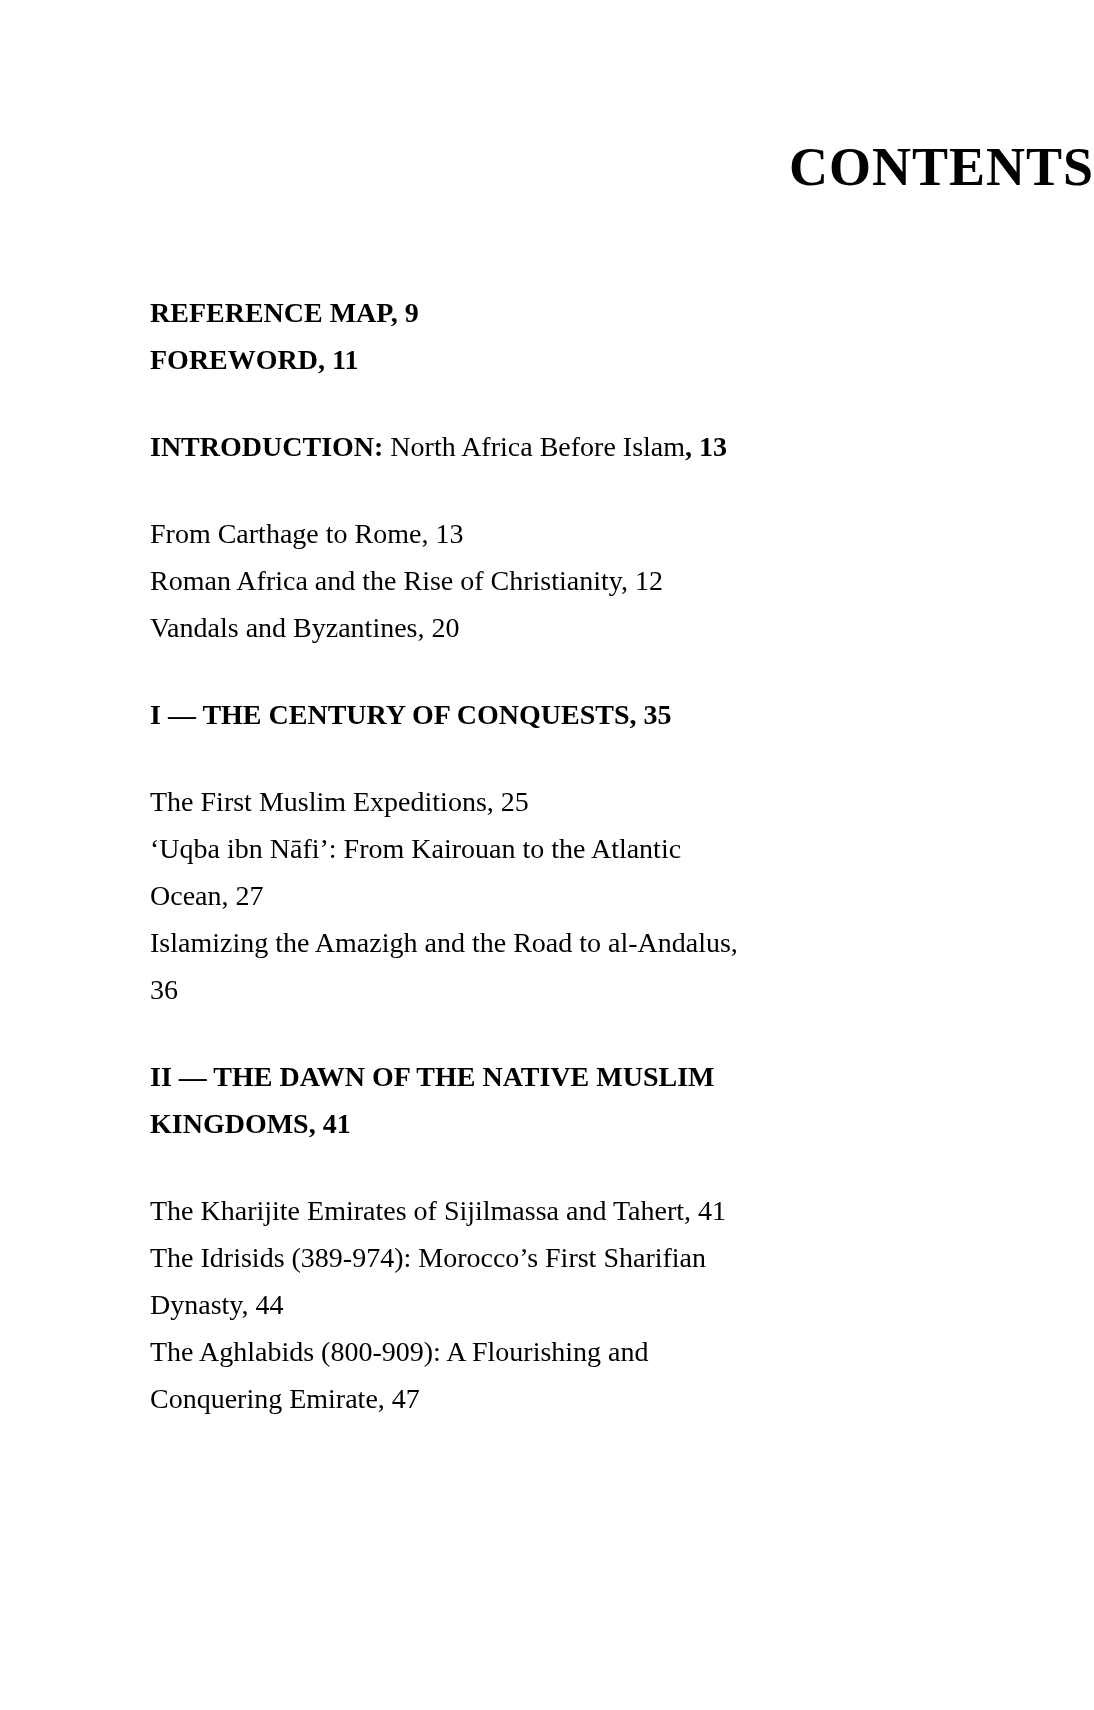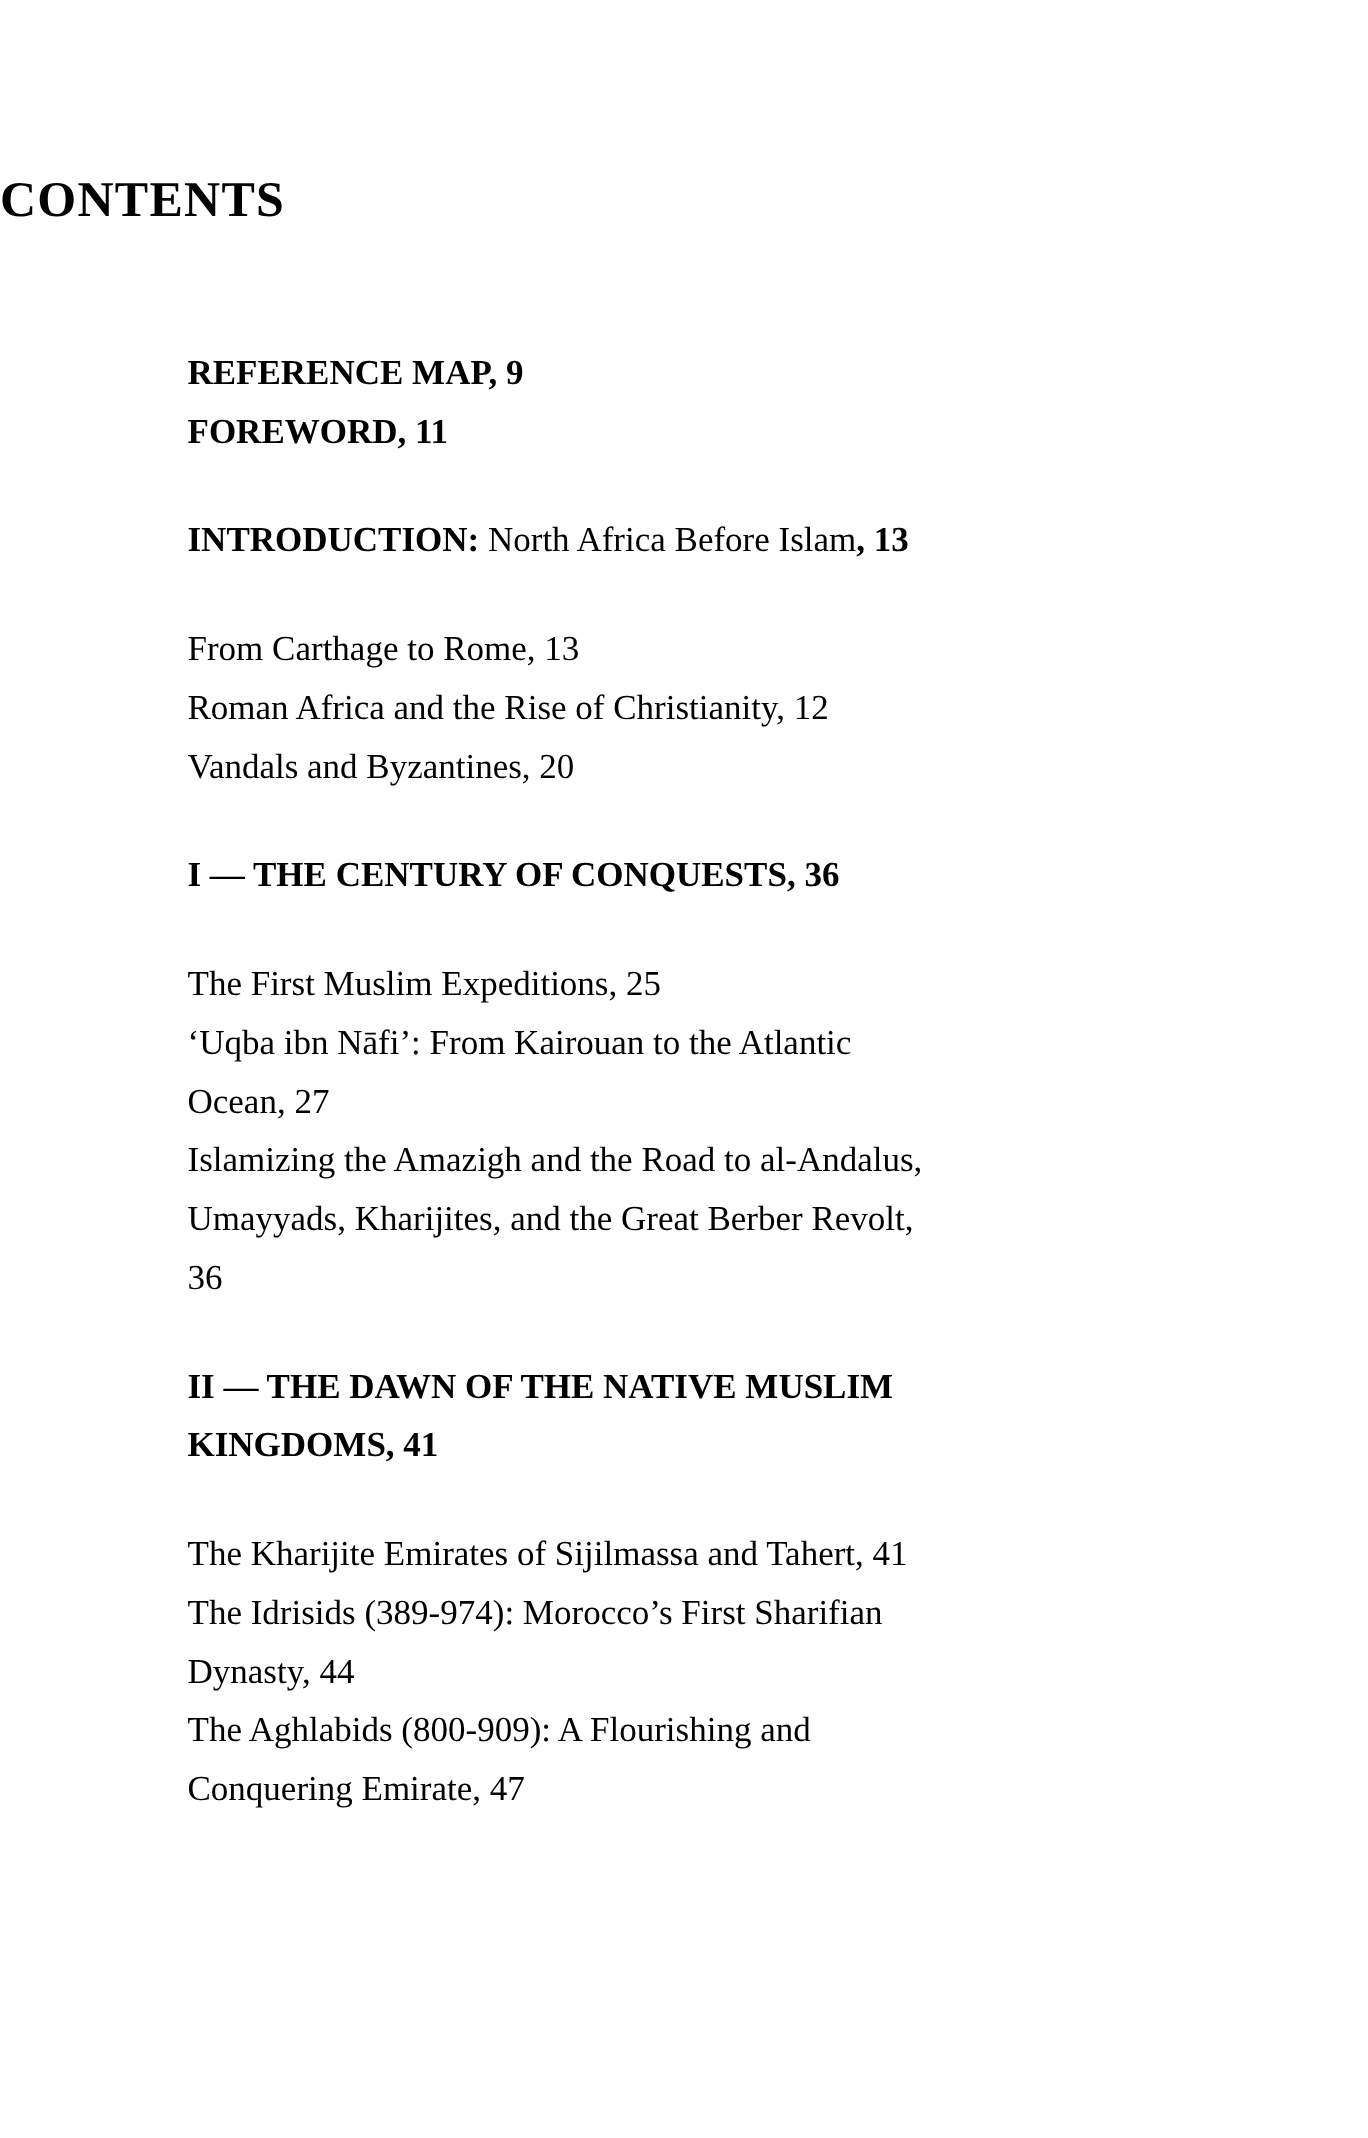--- a/index.html
+++ b/index.html
@@ -18,22 +18,22 @@
     box-sizing: border-box;
     width: 1094px;
     height: 1710px;
     background: #ffffff;
     position: relative;
   }
   .page-title {
     margin: 0;
     padding-top: 140px;
     margin-bottom: 95px;
-    text-align: left;
-    font-size: 40px;
+    text-align: right;
+    font-size: 54px;
     line-height: 1;
     font-weight: bold;
     letter-spacing: 1px;
   }
   .toc {
     padding-left: 150px;
     padding-right: 90px;
   }
   .toc-group {
     margin: 0 0 40px 0;
@@ -60,28 +60,27 @@
       </div>
       <div class="toc-group">
         <p class="toc-line"><span class="run run-bold">INTRODUCTION:</span><span class="run run-regular"> North Africa Before Islam</span><span class="run run-bold">, 13</span></p>
       </div>
       <div class="toc-group">
         <p class="toc-line"><span class="run run-regular">From Carthage to Rome, 13</span></p>
         <p class="toc-line"><span class="run run-regular">Roman Africa and the Rise of Christianity, 12</span></p>
         <p class="toc-line"><span class="run run-regular">Vandals and Byzantines, 20</span></p>
       </div>
       <div class="toc-group">
-        <p class="toc-line"><span class="run run-bold">I — THE CENTURY OF CONQUESTS, 36</span></p>
+        <p class="toc-line"><span class="run run-bold">I — THE CENTURY OF CONQUESTS, 35</span></p>
       </div>
       <div class="toc-group">
         <p class="toc-line"><span class="run run-regular">The First Muslim Expeditions, 25</span></p>
         <p class="toc-line"><span class="run run-regular">‘Uqba ibn Nāfi’: From Kairouan to the Atlantic</span></p>
         <p class="toc-line"><span class="run run-regular">Ocean, 27</span></p>
         <p class="toc-line"><span class="run run-regular">Islamizing the Amazigh and the Road to al-Andalus,</span></p>
-        <p class="toc-line"><span class="run run-regular">Umayyads, Kharijites, and the Great Berber Revolt,</span></p>
         <p class="toc-line"><span class="run run-regular">36</span></p>
       </div>
       <div class="toc-group">
         <p class="toc-line"><span class="run run-bold">II — THE DAWN OF THE NATIVE MUSLIM</span></p>
         <p class="toc-line"><span class="run run-bold">KINGDOMS, 41</span></p>
       </div>
       <div class="toc-group">
         <p class="toc-line"><span class="run run-regular">The Kharijite Emirates of Sijilmassa and Tahert, 41</span></p>
         <p class="toc-line"><span class="run run-regular">The Idrisids (389-974): Morocco’s First Sharifian</span></p>
         <p class="toc-line"><span class="run run-regular">Dynasty, 44</span></p>

